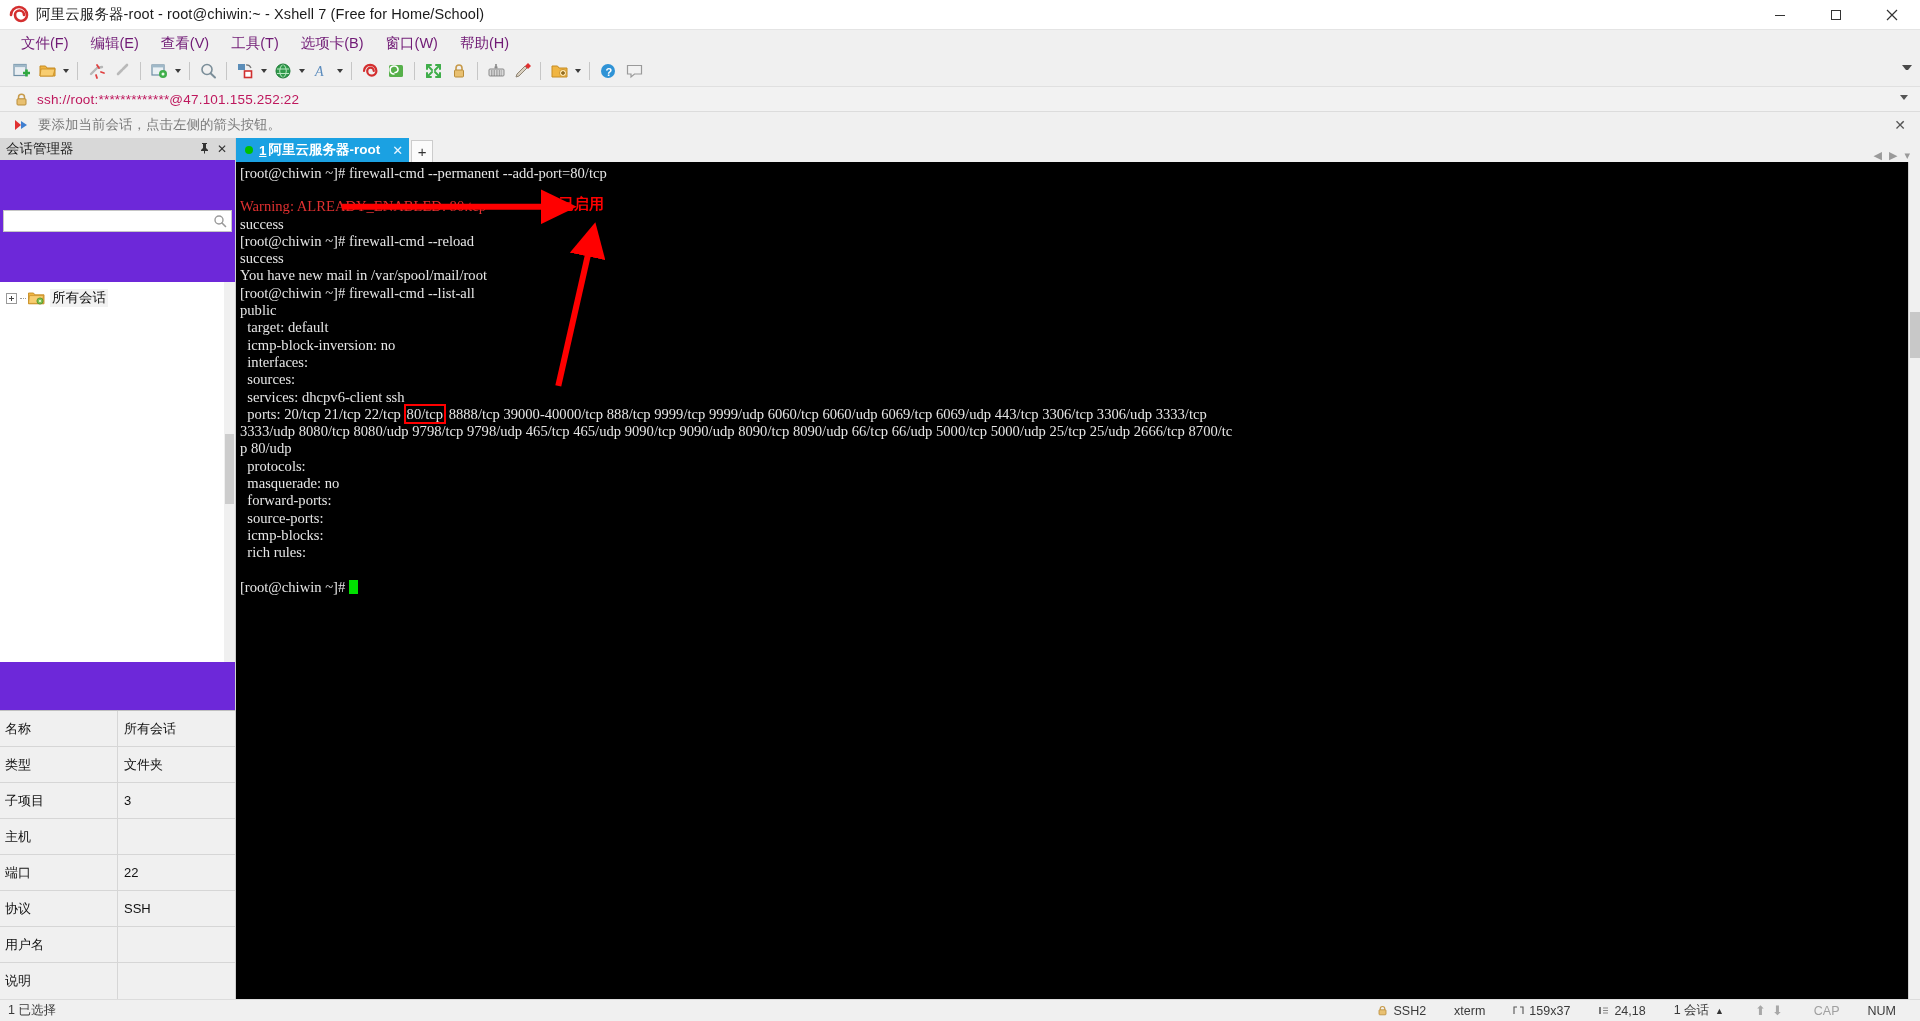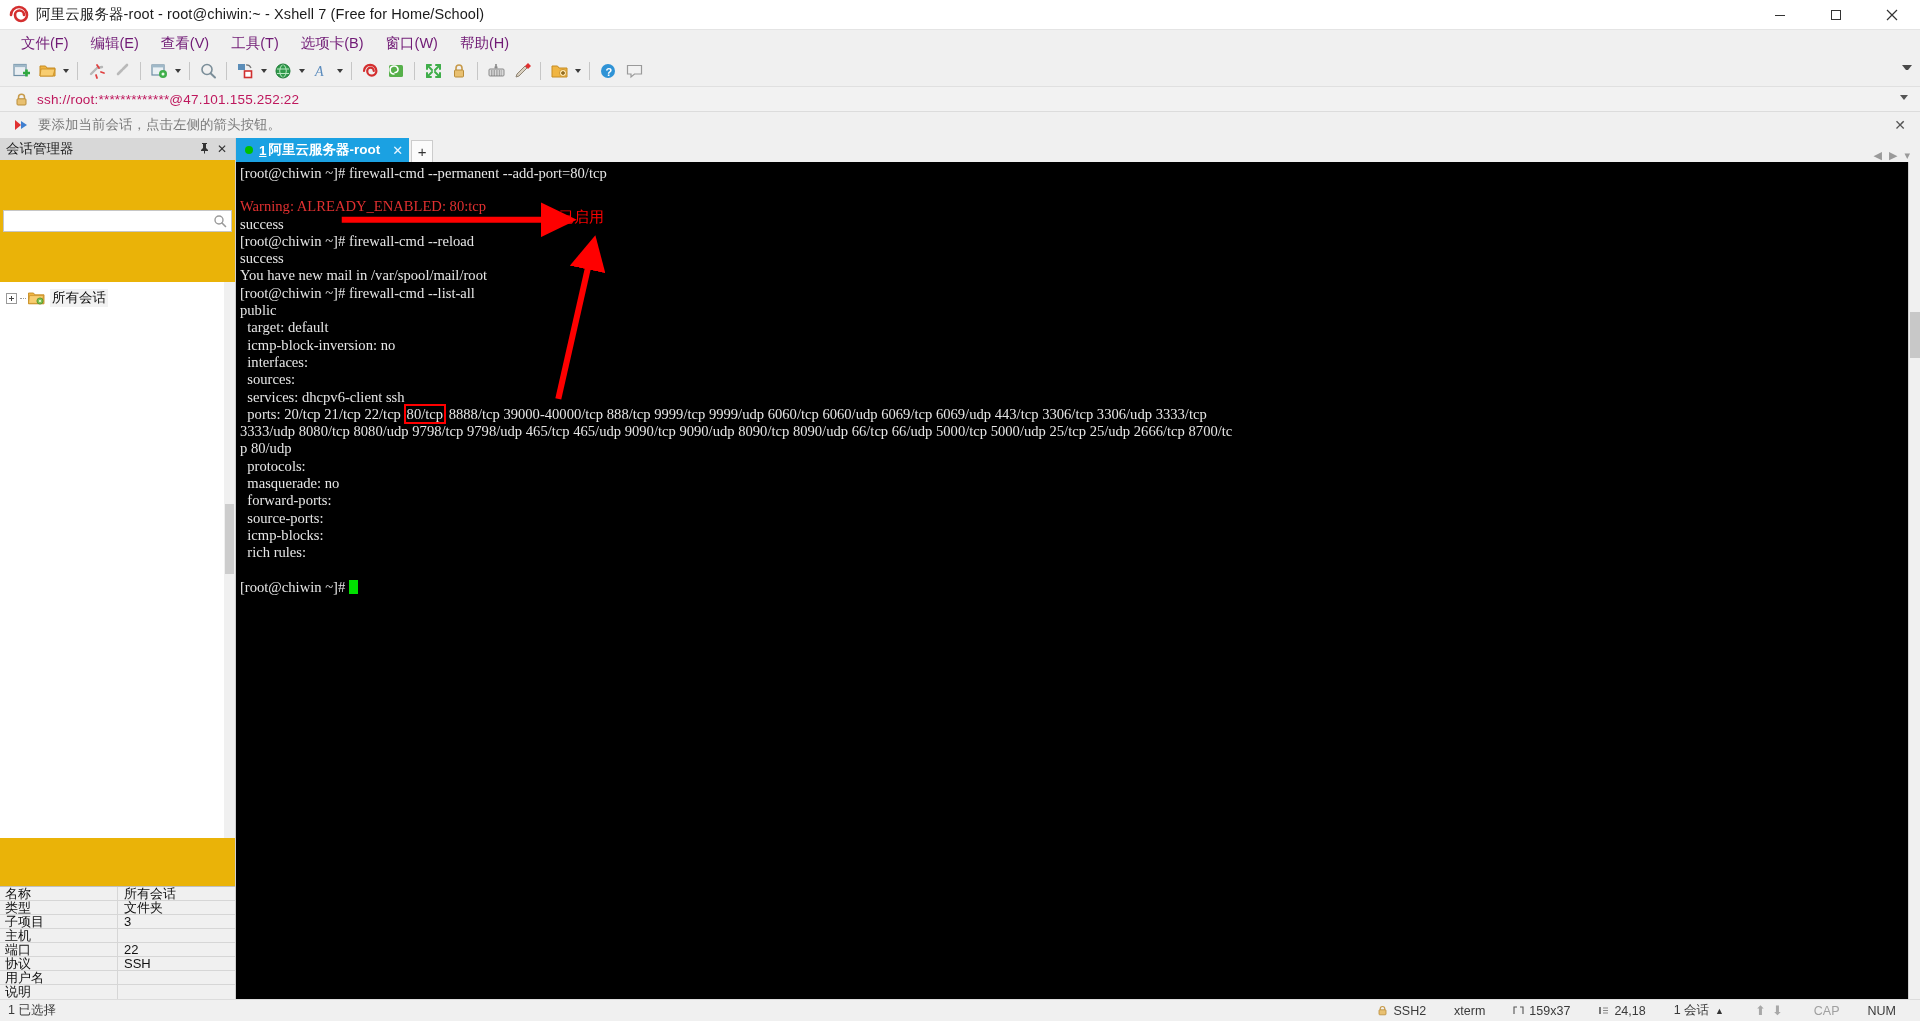--- a/index.html
+++ b/index.html
@@ -72,41 +72,41 @@
     padding-left: 14px; position: relative;
   }
   .notice-ico { width: 16px; height: 14px; margin-right: 8px; position: relative; flex: 0 0 16px; }
   .notice-text { font-size: 13.5px; color: #7a7a7a; white-space: nowrap; }
   .notice-close { position: absolute; right: 12px; top: 5px; font-size: 14px; color: #555; width: 16px; text-align: center; }
 
   
   .bodysplit { flex: 1 1 auto; display: flex; min-height: 0; background: #f0f0f0; }
 
   
-  .sidepanel { width: 236px; flex: 0 0 236px; display: flex; flex-direction: column; background: #eab308; border-right: 1px solid #cfcfcf; gap: 48px; }
+  .sidepanel { width: 236px; flex: 0 0 236px; display: flex; flex-direction: column; background: #6d28d9; border-right: 1px solid #cfcfcf; gap: 48px; }
   .sp-header { height: 22px; flex: 0 0 22px; background: #d8d8d8; display: flex; align-items: center; padding-left: 6px; position: relative; }
   .sp-title { font-size: 13.5px; color: #1c1c1c; white-space: nowrap; }
   .sp-hdr-icons { margin-left: auto; display: flex; align-items: center; gap: 4px; padding-right: 6px; }
   .sp-pin, .sp-close { font-size: 12px; color: #333; width: 14px; text-align: center; line-height: 14px; }
   .sp-search { height: 22px; flex: 0 0 22px; border: 1px solid #c6c6c6; margin: 2px 3px 2px 3px; background: #fff; position: relative; }
   .sp-search-ico { position: absolute; right: 4px; top: 3px; width: 14px; height: 14px; }
   .sp-tree { flex: 1 1 auto; background: #ffffff; padding-top: 6px; overflow: hidden; position: relative; }
   .tree-row { display: flex; align-items: center; height: 20px; padding-left: 6px; font-size: 13.5px; color: #111; }
   .tree-exp { width: 11px; height: 11px; border: 1px solid #9a9a9a; margin-right: 3px; position: relative; background: #fff; flex: 0 0 11px; }
   .tree-exp::before { content:""; position:absolute; left:2px; top:4.5px; width:5px; height:1px; background:#444; }
   .tree-exp::after { content:""; position:absolute; left:4px; top:2.5px; width:1px; height:5px; background:#444; }
   .tree-dots { width: 6px; height: 1px; border-top: 1px dotted #999; margin-right: 2px; }
   .folder-ico { width: 17px; height: 14px; margin-right: 5px; position: relative; flex: 0 0 17px; }
   .tree-label { background: #f2f2f2; padding: 0 2px; }
   .sp-scroll { position: absolute; right: 0; top: 0; width: 11px; height: 100%; background: #f0f0f0; }
   .sp-scroll-thumb { position: absolute; left: 1px; top: 40%; width: 9px; height: 70px; background: #cdcdcd; }
 
   
   .propgrid { flex: 0 0 auto; border-top: 1px solid #c0c0c0; background: #f0f0f0; }
-  .prop-row { display: flex; height: 14px; border-bottom: 1px solid #d6d6d6; font-size: 13px; color: #111; align-items: center; }
+  .prop-row { display: flex; height: 36px; border-bottom: 1px solid #d6d6d6; font-size: 13px; color: #111; align-items: center; }
   .prop-k { width: 118px; flex: 0 0 118px; padding-left: 5px; border-right: 1px solid #d6d6d6; height: 100%; display: flex; align-items: center; }
   .prop-v { flex: 1 1 auto; padding-left: 6px; height: 100%; display: flex; align-items: center; }
   .prop-row.last { border-bottom: none; }
 
   
   .termarea { flex: 1 1 auto; display: flex; flex-direction: column; min-width: 0; background: #f0f0f0; }
   .tabstrip { height: 24px; flex: 0 0 24px; background: #f0f0f0; display: flex; align-items: flex-end; position: relative; }
   .tab {
     height: 24px; background: #1ba1e2; color: #ffffff;
     display: flex; align-items: center; padding: 0 6px 0 9px;
@@ -124,21 +124,21 @@
     font-family: Liberation Serif, serif;
     font-size: 14.6px; line-height: 17.3px;
     padding: 3px 0 0 4px; white-space: pre; overflow: hidden; position: relative;
   }
   .term .warn { color: #e03030; margin-top: 16px; }
   .term .ports-line { }
   .hl-box { border: 2px solid #ff0000; padding: 0 1px; margin: 0 -1px; }
   .cursor { display: inline-block; width: 9px; height: 14px; background: #00e000; vertical-align: -2px; }
 
   
-  .overlay { position: absolute; left: 0; top: 13px; width: 100%; height: 100%; pointer-events: none; }
+  .overlay { position: absolute; left: 0; top: 0; width: 100%; height: 100%; pointer-events: none; font-weight: bold; }
   .ann-label { position: absolute; color: #ff0000; font-size: 15px; font-family: "Liberation Sans", sans-serif; white-space: nowrap; }
 
   .term-scroll { width: 12px; flex: 0 0 12px; background: #f0f0f0; position: relative; border-left: 1px solid #d0d0d0; }
   .term-scroll-thumb { position: absolute; left: 1px; top: 150px; width: 10px; height: 46px; background: #c8c8c8; }
   .side-tab { position: absolute; right: 0; top: 140px; width: 10px; height: 46px; background: #d9d9d9; border: 1px solid #b5b5b5; }
 
   
   .statusbar {
     height: 22px; flex: 0 0 22px; background: #f0f0f0;
     border-top: 1px solid #dcdcdc;

